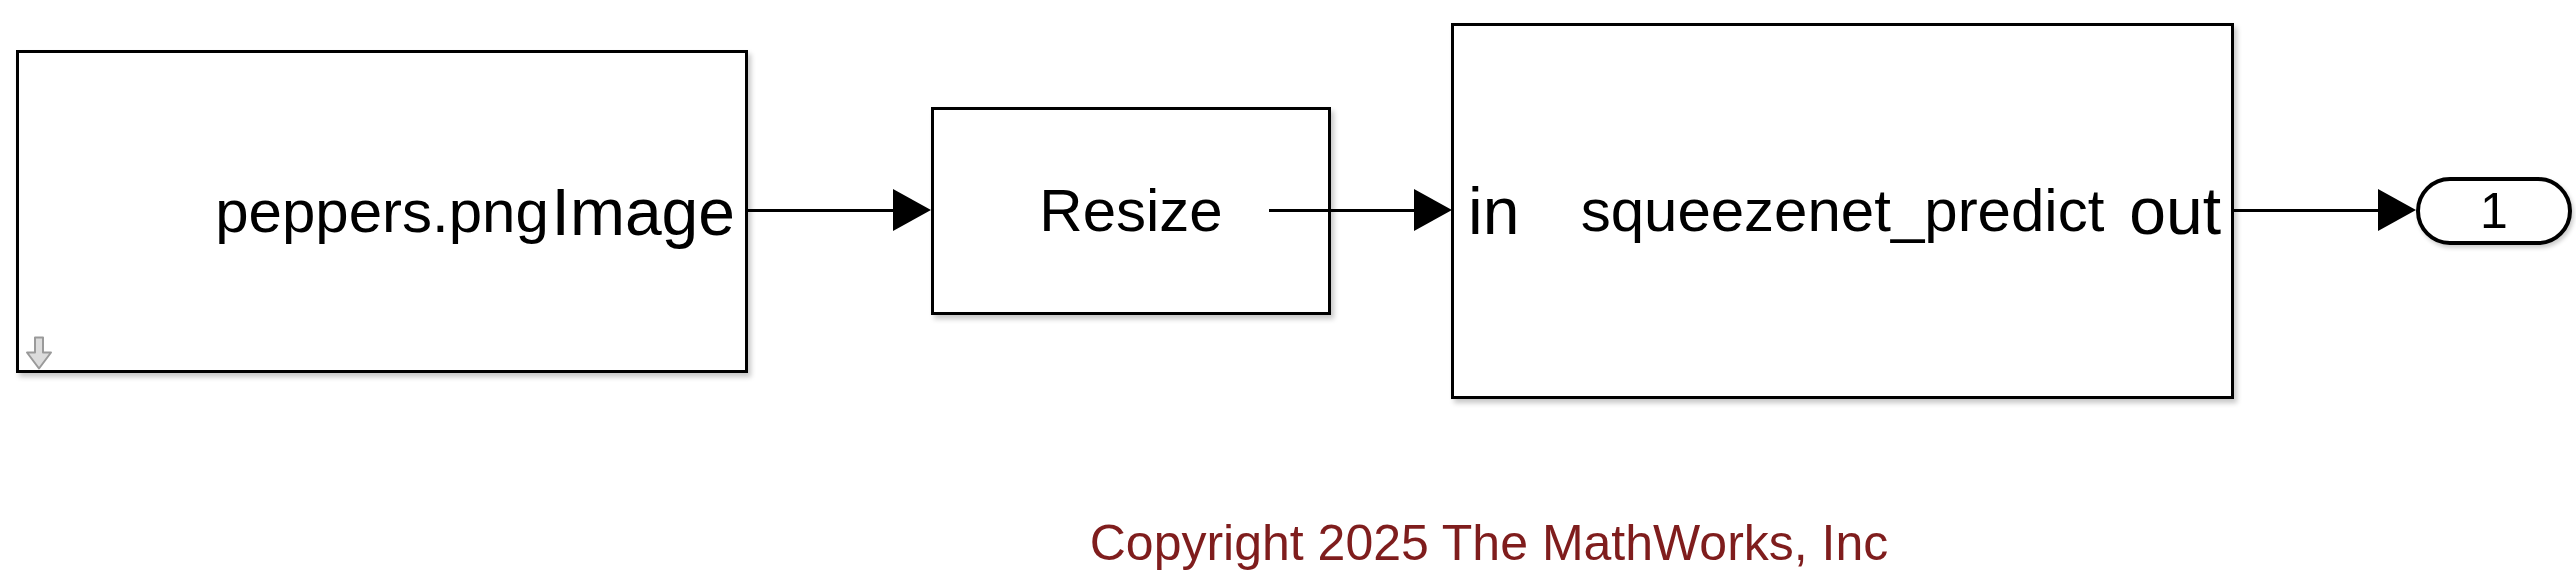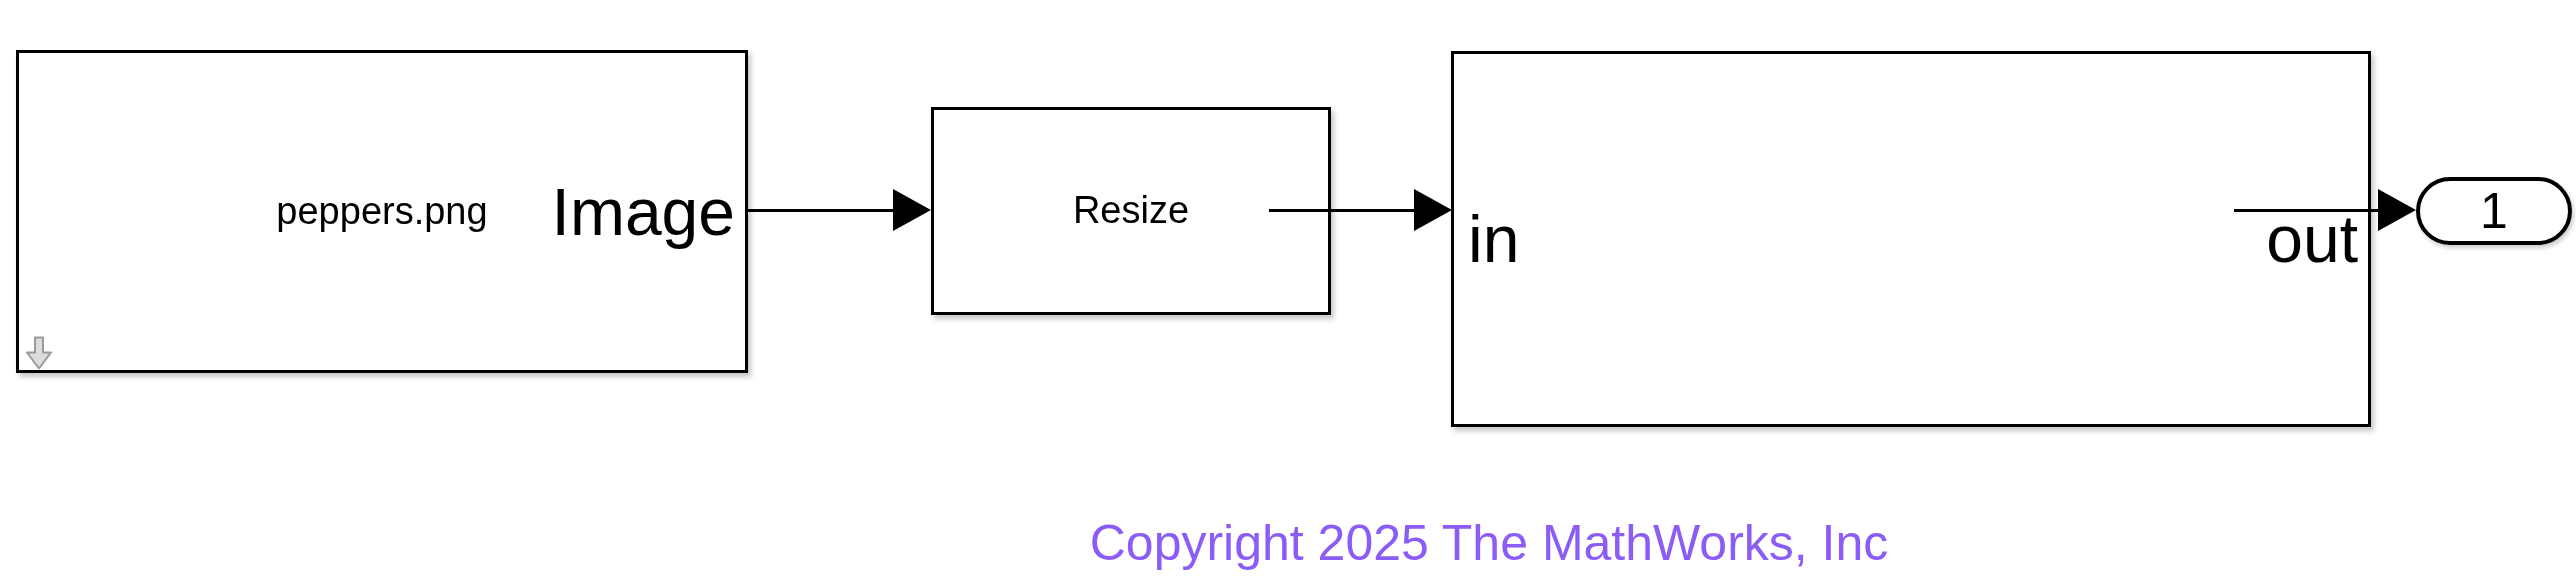--- a/index.html
+++ b/index.html
@@ -20,29 +20,29 @@
   
   .block {
     position: absolute;
     box-sizing: border-box;
     background: #ffffff;
     border: 3px solid #000000;
     box-shadow: 3px 4px 5px rgba(0,0,0,0.22);
   }
   .block-image   { left: 16px;   top: 50px;  width: 732px; height: 323px; }
   .block-resize  { left: 931px;  top: 107px; width: 400px; height: 208px; }
-  .block-predict { left: 1451px; top: 23px;  width: 920px; height: 376px; margin-top: 28px; }
+  .block-predict { left: 1451px; top: 23px;  width: 783px; height: 376px; }
 
   .block-label {
     position: absolute;
     left: 0; right: 0;
     top: 50%;
     transform: translateY(-50%);
     text-align: center;
-    font-size: 38px;
+    font-size: 60px;
     line-height: 1.1;
     white-space: nowrap;
     color: #000000;
   }
   .port-label {
     position: absolute;
     top: 50%;
     transform: translateY(-50%);
     font-size: 66px;
     line-height: 1.1;
@@ -109,21 +109,21 @@
 
   
   .copyright {
     position: absolute;
     left: 1489px;
     top: 515px;
     transform: translateX(-50%);
     font-size: 50px;
     line-height: 57px;
     white-space: nowrap;
-    color: #8b5cf6;
+    color: #7f1d1d;
   }
 </style>
 </head>
 <body>
 
 <div class="canvas">
 
   <div class="block block-image">
     <span class="block-label">peppers.png</span>
     <span class="port-label right">Image</span>
@@ -139,20 +139,21 @@
 
   <div class="block block-resize">
     <span class="block-label">Resize</span>
   </div>
 
   <div class="signal-line line-b"></div>
   <div class="arrowhead arrow-b"></div>
 
   <div class="block block-predict">
     <span class="port-label left">in</span>
+    <span class="block-label">squeezenet_predict</span>
     <span class="port-label right">out</span>
   </div>
 
   <div class="signal-line line-c"></div>
   <div class="arrowhead arrow-c"></div>
 
   <div class="outport">
     <span class="outport-label">1</span>
   </div>
 

